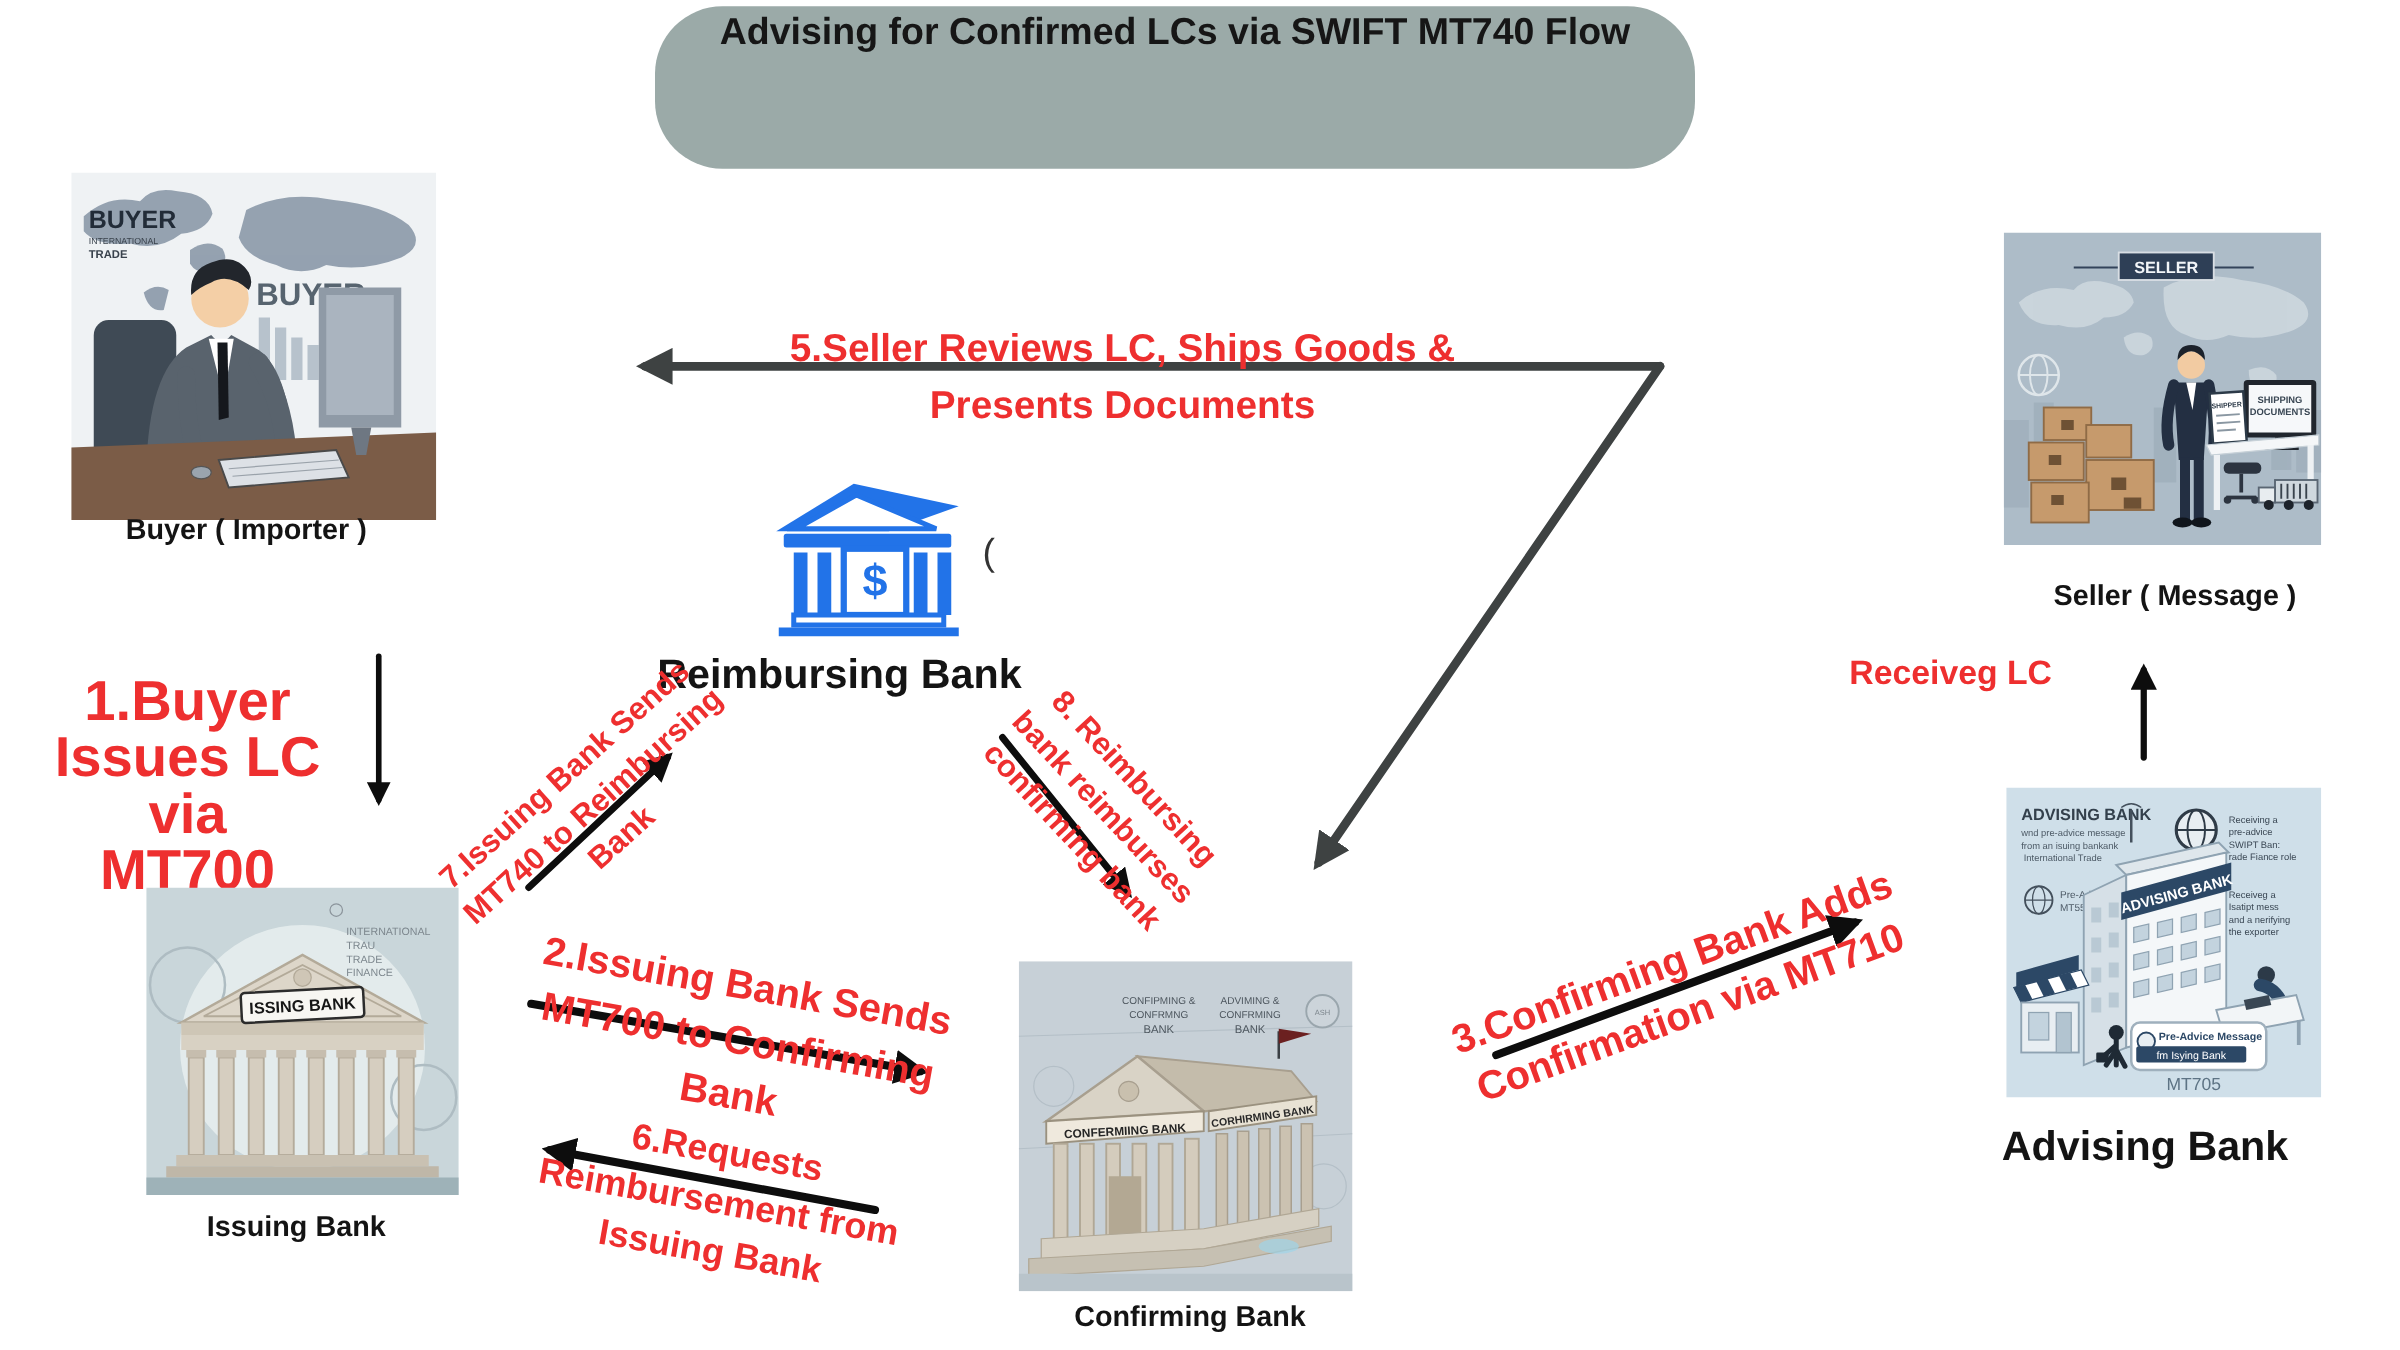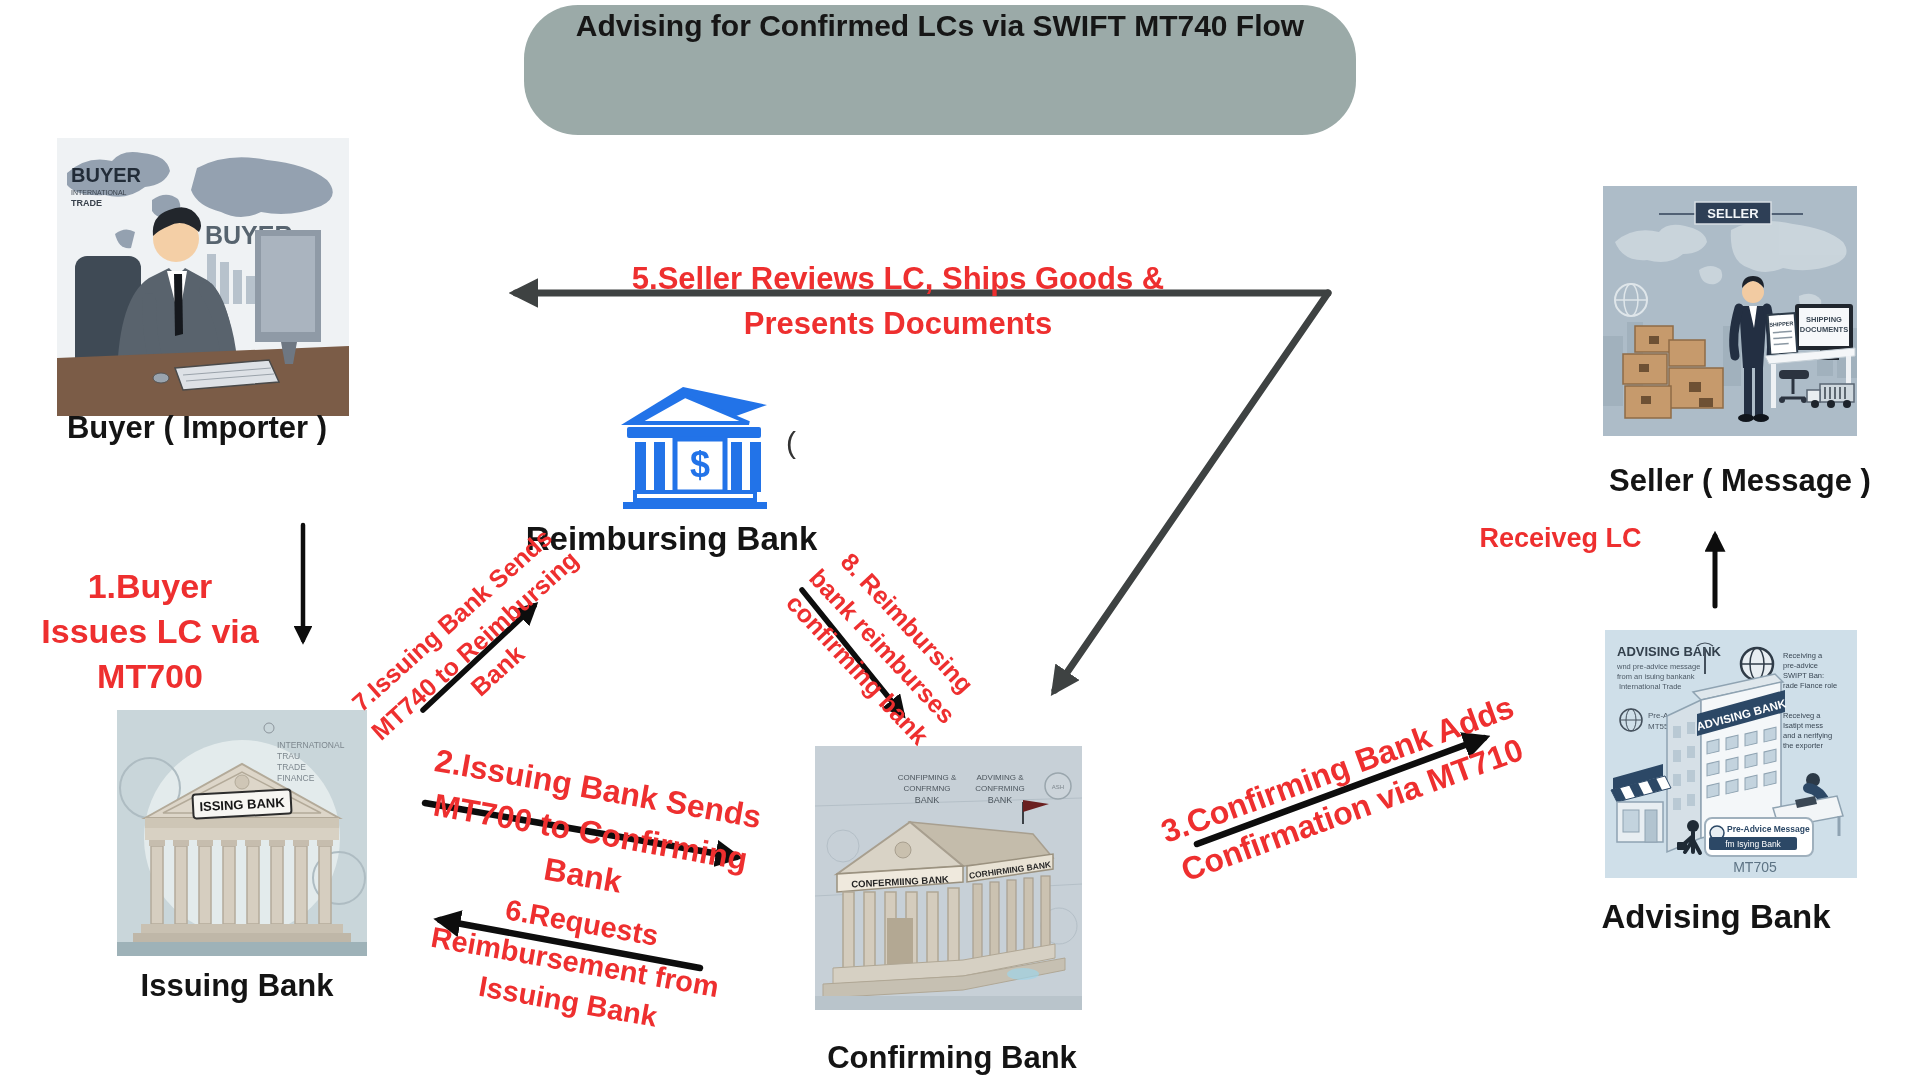--- a/index.html
+++ b/index.html
@@ -4,23 +4,23 @@
 <style>
   *{margin:0;padding:0;box-sizing:border-box}
   html,body{background:#ffffff}
   .stage{position:relative;width:1920px;height:1080px;background:#fff;overflow:hidden;
          font-family:"Liberation Sans",sans-serif;}
   svg text{font-family:"Liberation Sans",sans-serif;}
   .abs{position:absolute}
   .title-box{position:absolute;left:524px;top:5px;width:832px;height:130px;background:#9baaa8;
              border-radius:54px;display:flex;flex-direction:row;justify-content:center;
              text-align:center;font-weight:bold;font-size:30px;line-height:42px;color:#161616}
-  .lbl{position:absolute;font-weight:bold;color:#141414;text-align:center;font-size:31px}
+  .lbl{position:absolute;font-weight:bold;color:#141414;text-align:center;font-size:23px}
   .red{position:absolute;font-weight:bold;color:#ee2f2f;text-align:center}
-  .s1{left:15px;top:564px;width:270px;font-size:34px;line-height:45px}
+  .s1{left:15px;top:538px;width:270px;font-size:45px;line-height:45px}
   .s2{left:398px;top:766px;width:385px;font-size:32px;line-height:44px;transform:rotate(10deg)}
   .s3{left:1140px;top:747px;width:410px;font-size:32px;line-height:43px;transform:rotate(-20deg)}
   .s4{left:1408px;top:520px;width:305px;font-size:27px;line-height:37px}
   .s5{left:598px;top:256px;width:600px;font-size:31px;line-height:45px}
   .s6{left:415px;top:902px;width:320px;font-size:29px;line-height:40px;transform:rotate(10deg)}
   .s7{left:337px;top:594px;width:275px;font-size:25px;line-height:34px;transform:rotate(-42deg)}
   .s8{left:775px;top:595px;width:215px;font-size:25px;line-height:34px;transform:rotate(47deg)}
   .paren{position:absolute;left:786px;top:426px;font-size:30px;color:#333;font-weight:normal}
   .arrow-layer{position:absolute;left:0;top:0;width:1920px;height:1080px;pointer-events:none}
 </style>
@@ -198,21 +198,21 @@
     <div>MT700 to Confirming</div>
     <div>Bank</div>
   </div>
 
   <div class="red s6">
     <div>6.Requests</div>
     <div>Reimbursement from</div>
     <div>Issuing Bank</div>
   </div>
 
-  <div class="abs" style="left:815px;top:746px;width:282px;height:264px">
+  <div class="abs" style="left:815px;top:769px;width:282px;height:264px">
     <svg viewBox="0 0 267 264" width="267" height="264">
       <rect width="267" height="264" fill="#c7d0d7"></rect>
       <g stroke="#b4bfc7" stroke-width="1">
         <line x1="0" y1="60" x2="267" y2="52"></line>
           <line x1="0" y1="150" x2="40" y2="148"></line>
         <line x1="230" y1="140" x2="267" y2="138"></line>
           <circle cx="28" cy="100" r="16" fill="none"></circle>
         <circle cx="244" cy="180" r="18" fill="none"></circle>
       </g>
       <g fill="#4d565e" text-anchor="middle">

